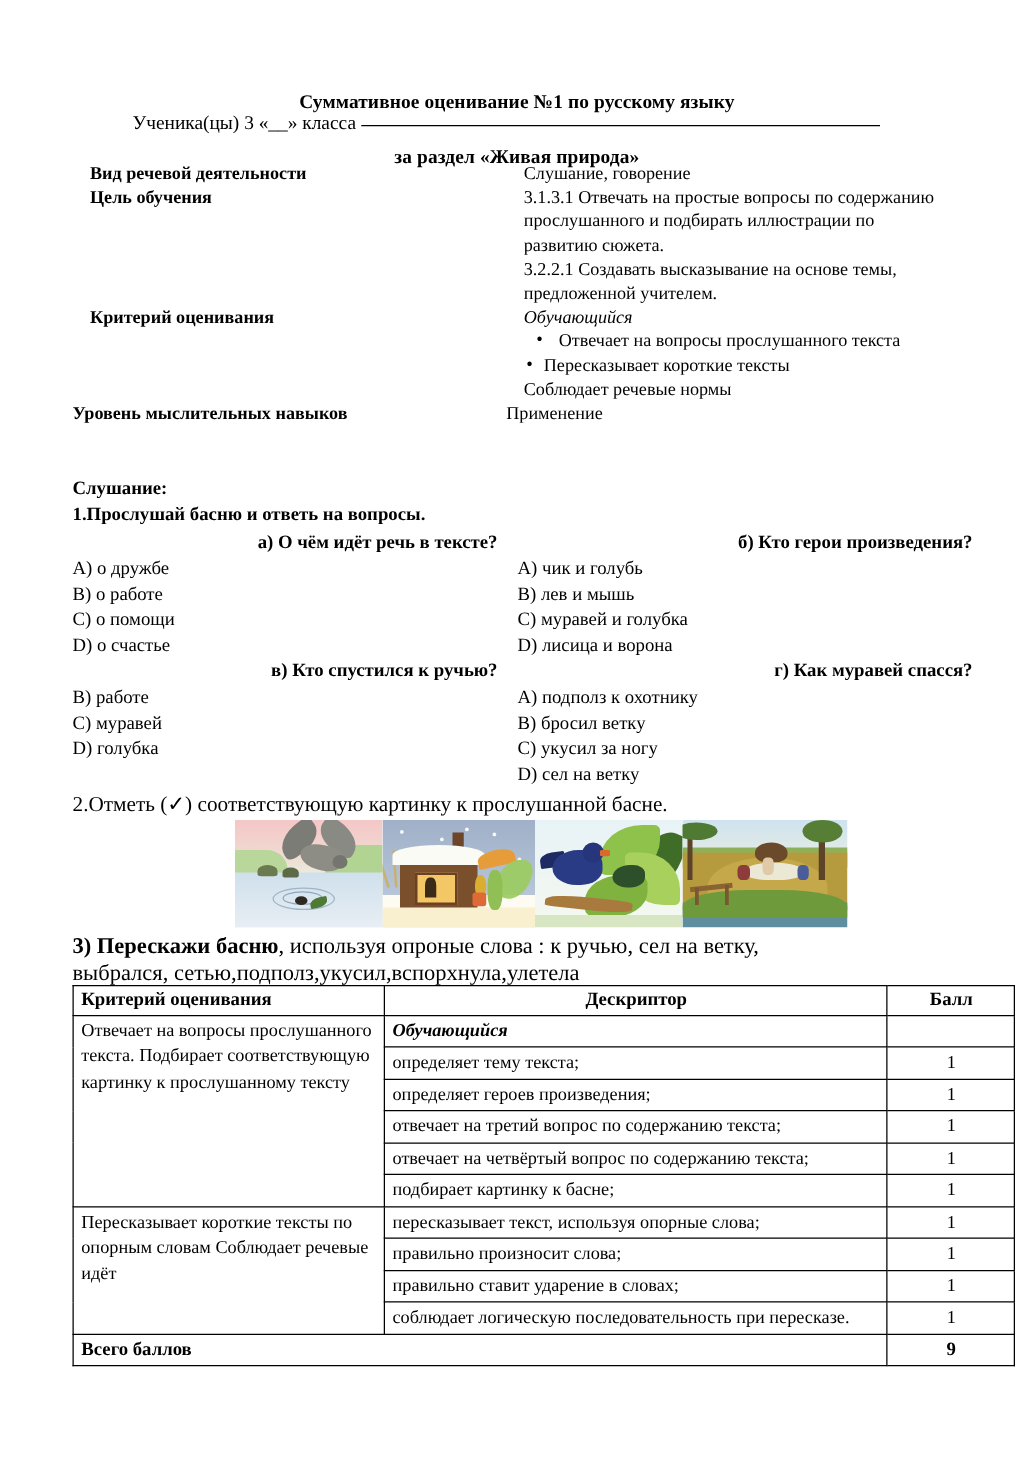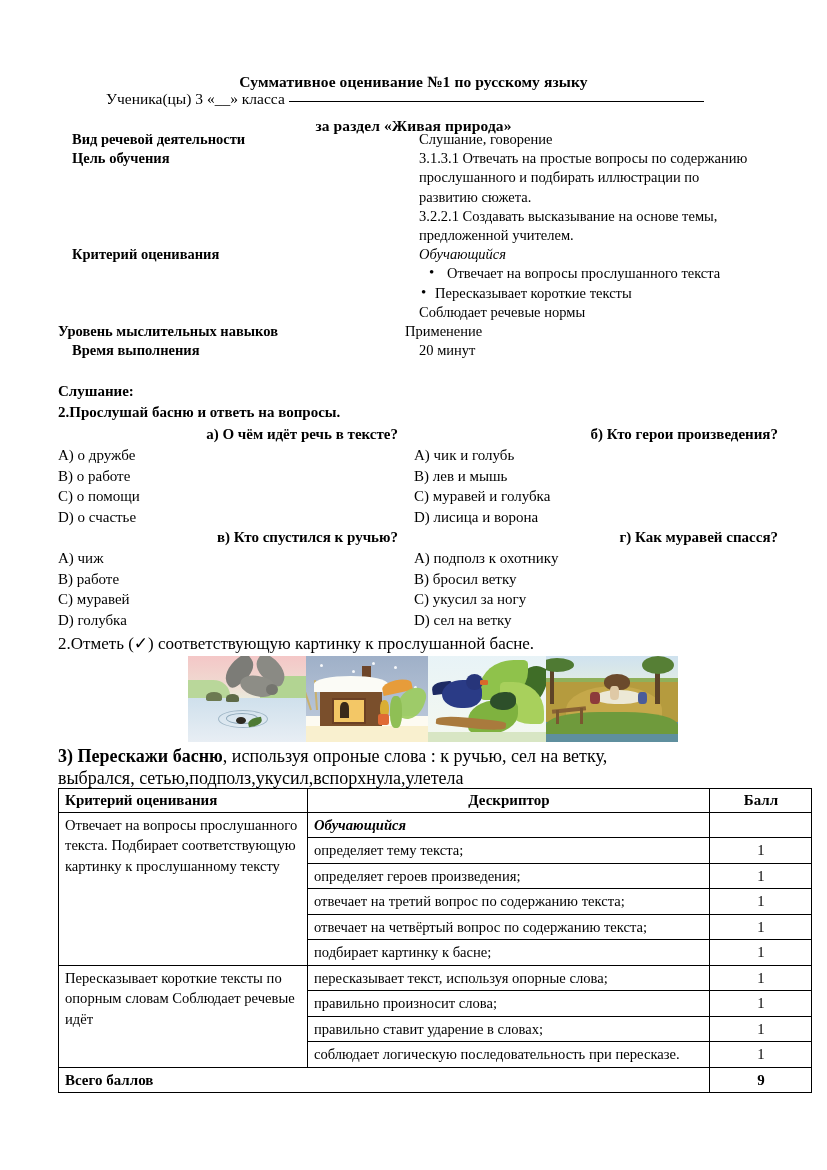--- a/index.html
+++ b/index.html
@@ -317,41 +317,36 @@
         </ul>
         <div class="plain-line">Соблюдает речевые нормы</div>
       </div>
     </div>
 
     <div class="meta-row">
       <div class="meta-label indent-0">Уровень мыслительных навыков</div>
       <div class="meta-value">Применение</div>
     </div>
 
-    <div class="meta-row">
-      <div class="meta-label indent-1">Время выполнения</div>
-      <div class="meta-value">20 минут</div>
-    </div>
 
   </div>
 
   <div class="listening">
     <div class="sec-head">Слушание:</div>
-    <div class="sec-head">2.Прослушай басню и ответь на вопросы.</div>
+    <div class="sec-head">1.Прослушай басню и ответь на вопросы.</div>
 
     <div class="qgrid" style="height:210px;">
       <div class="qcol-left">
         <div class="qhead">а) О чём идёт речь в тексте?</div>
         <div class="opt">A) о дружбе</div>
         <div class="opt">B) о работе</div>
         <div class="opt">C) о помощи</div>
         <div class="opt">D) о счастье</div>
 
         <div class="qhead qblock2">в) Кто спустился к ручью?</div>
-        <div class="opt">A) чиж</div>
         <div class="opt">B) работе</div>
         <div class="opt">C) муравей</div>
         <div class="opt">D) голубка</div>
       </div>
 
       <div class="qcol-right">
         <div class="qhead">б) Кто герои произведения?</div>
         <div class="opt ind">A) чик и голубь</div>
         <div class="opt ind">B) лев  и мышь</div>
         <div class="opt ind">C) муравей  и голубка</div>

